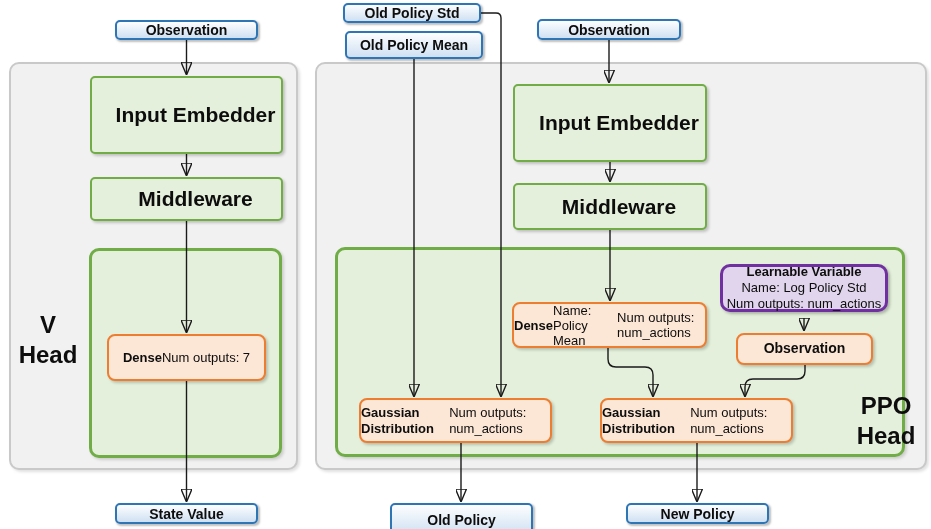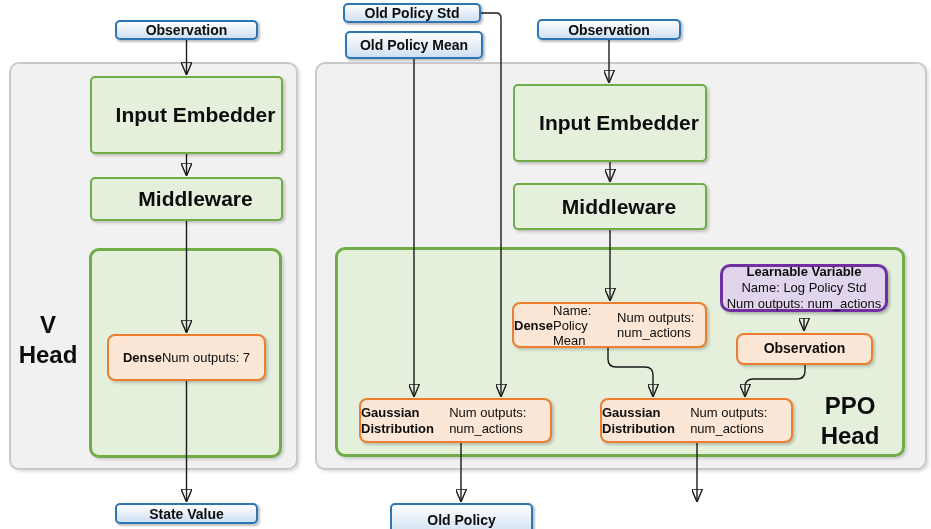--- a/index.html
+++ b/index.html
@@ -59,21 +59,21 @@
   <div class="panel" style="left:9px; top:62px; width:289px; height:408px;"></div>
   <div class="panel" style="left:315px; top:62px; width:612px; height:408px;"></div>
 
   <div class="green-group" style="left:89px; top:248px; width:193px; height:210px;"></div>
   <div class="green-group" style="left:335px; top:247px; width:570px; height:210px;"></div>
 
   <div class="head-label" style="left:12px; top:310px; width:72px;">
     <div>V</div>
     <div>Head</div>
   </div>
-  <div class="head-label" style="left:808px; top:391px; width:84px;">
+  <div class="head-label" style="left:844px; top:391px; width:84px;">
     <div>PPO</div>
     <div>Head</div>
   </div>
 
   <svg class="connectors" width="931" height="529">
     <defs>
       <marker id="arrow" markerUnits="userSpaceOnUse" markerWidth="13" markerHeight="11" viewBox="0 0 13 11" refX="12" refY="5.5" orient="auto">
         <path d="M0 0 L13 5.5 L0 11 Z" fill="#111" stroke="none"></path>
       </marker>
     </defs>
@@ -148,14 +148,17 @@
     <div>Num outputs: num_actions</div>
   </div>
   <div class="obox" style="left:600px; top:398px; width:193px; height:45px;">
     <div class="t">Gaussian Distribution</div>
     <div>Num outputs: num_actions</div>
   </div>
 
   <div class="pill" style="left:390px; top:503px; width:143px; height:33px;">
     <span>Old Policy</span>
   </div>
+  <div class="pill" style="left:626px; top:503px; width:143px; height:21px;">
+    <span>New Policy</span>
+  </div>
 
 </div>
 
 </body></html>

